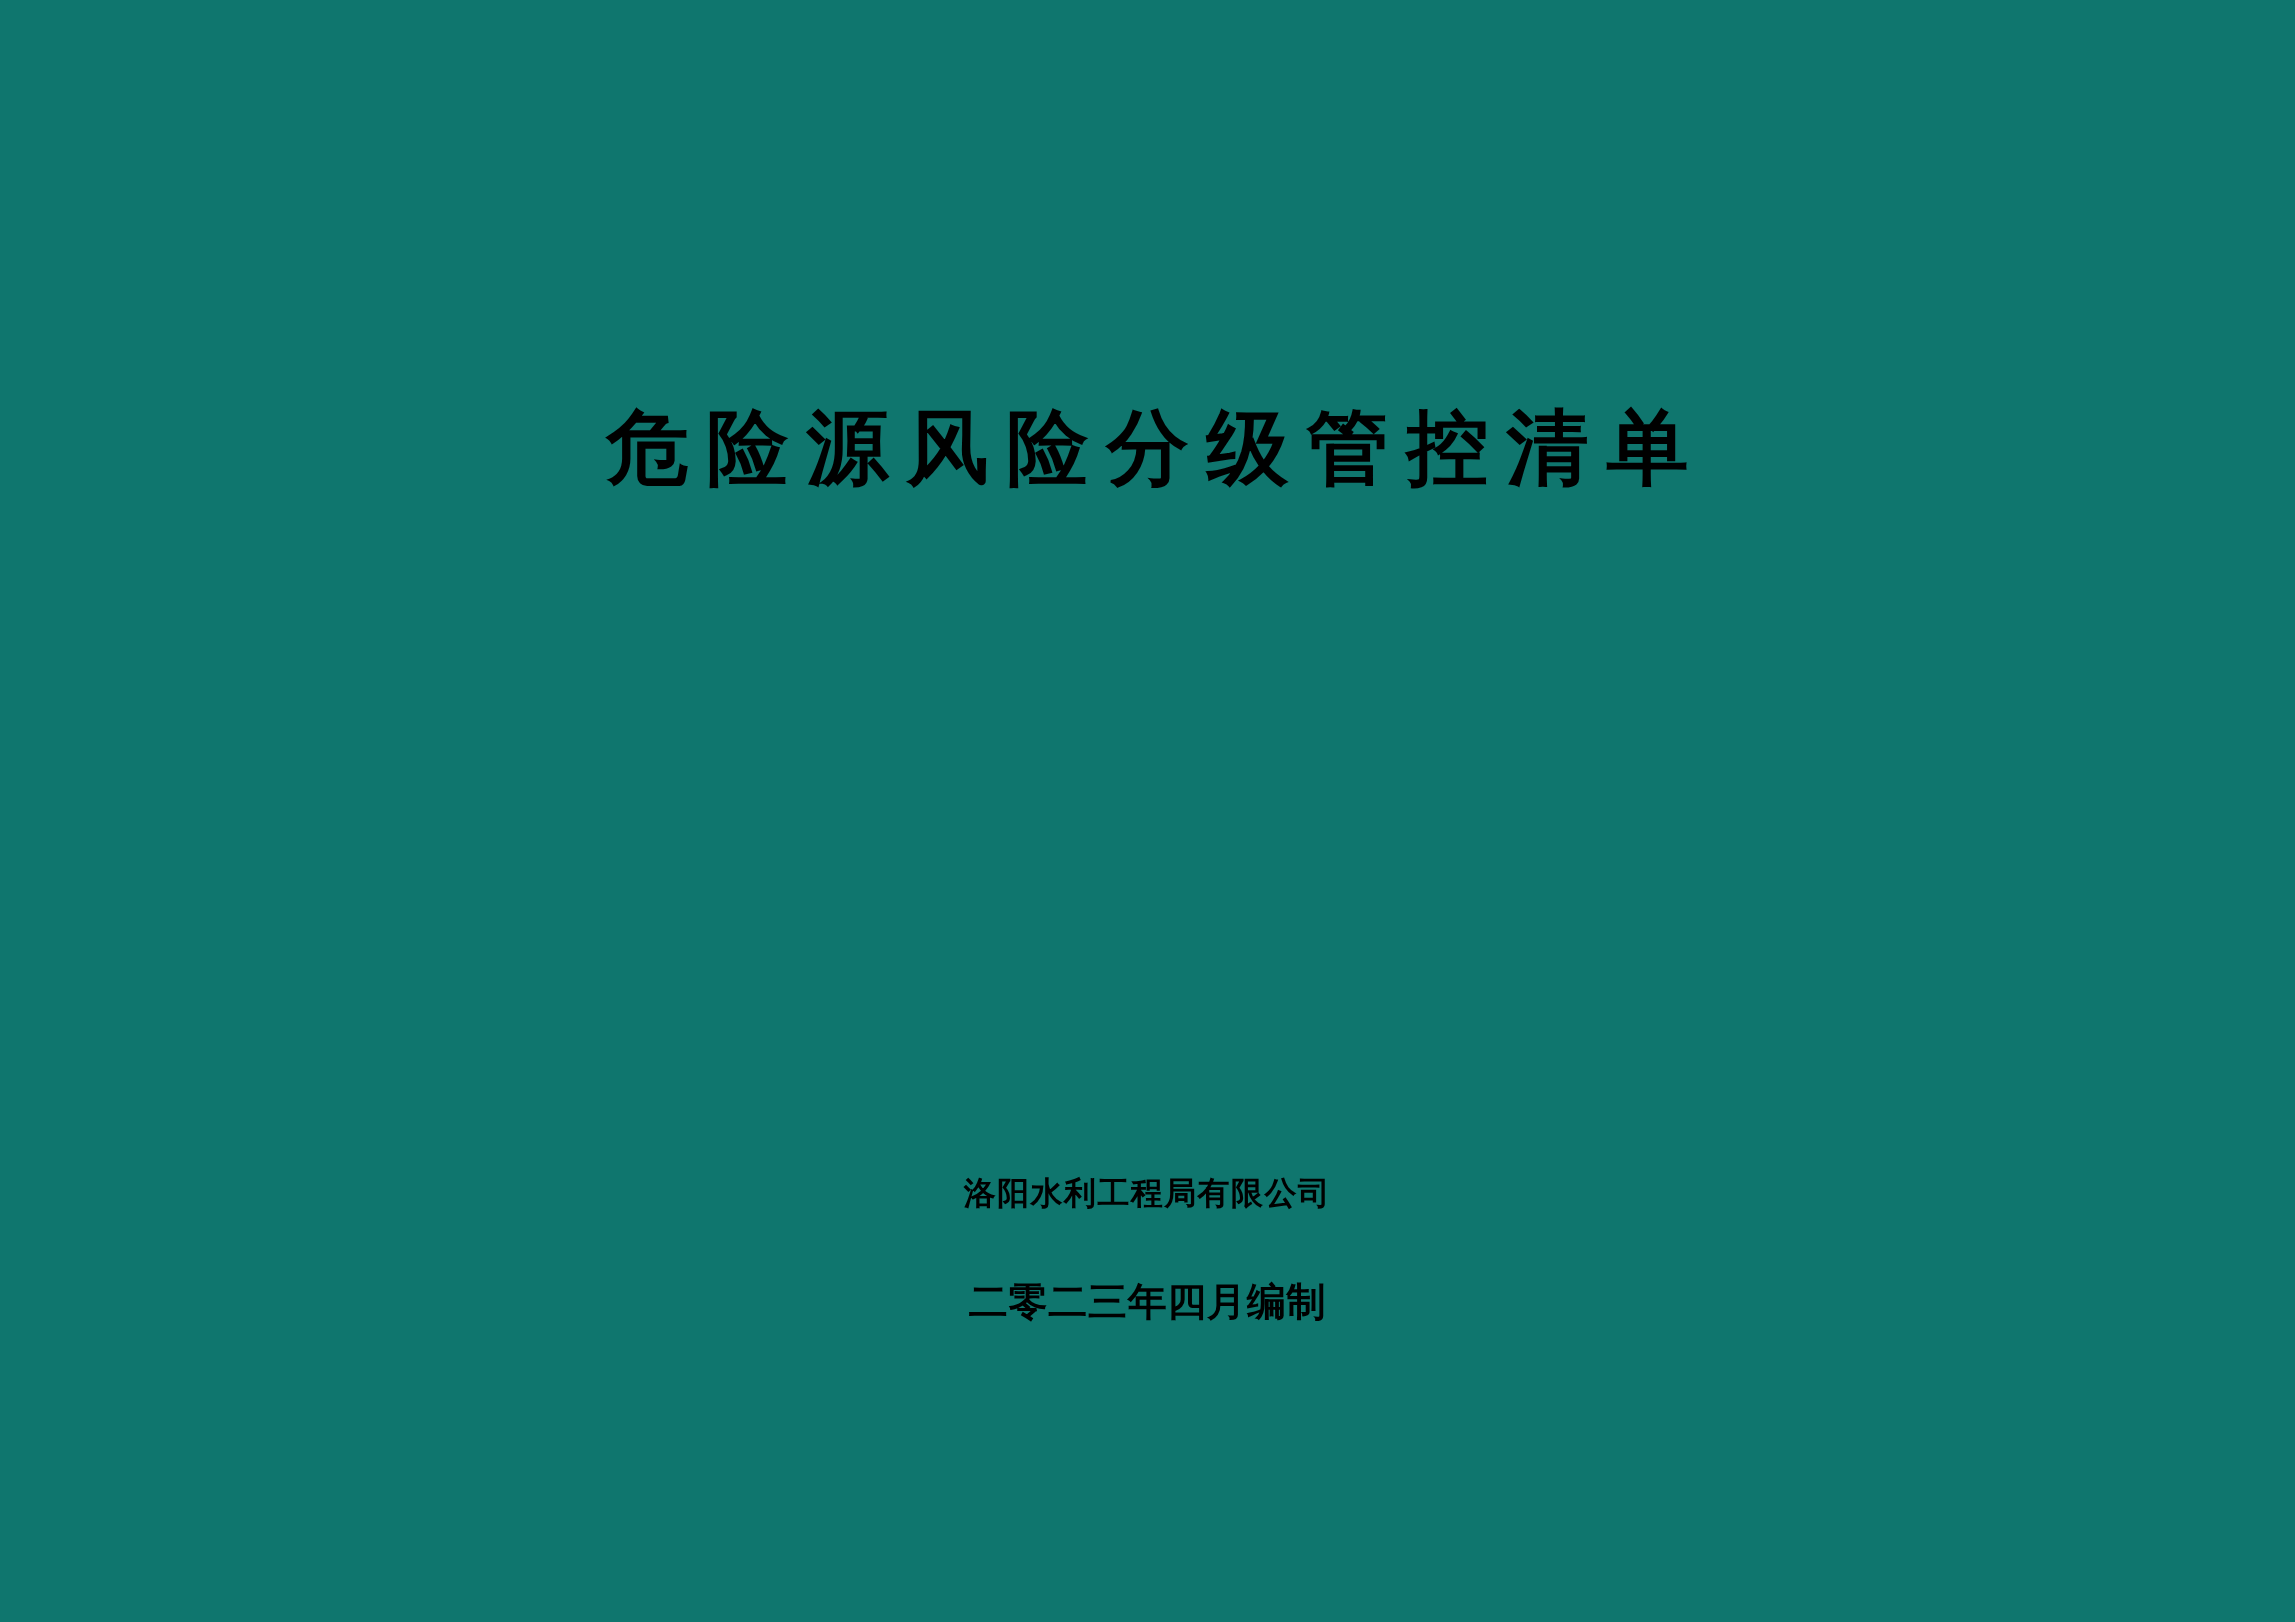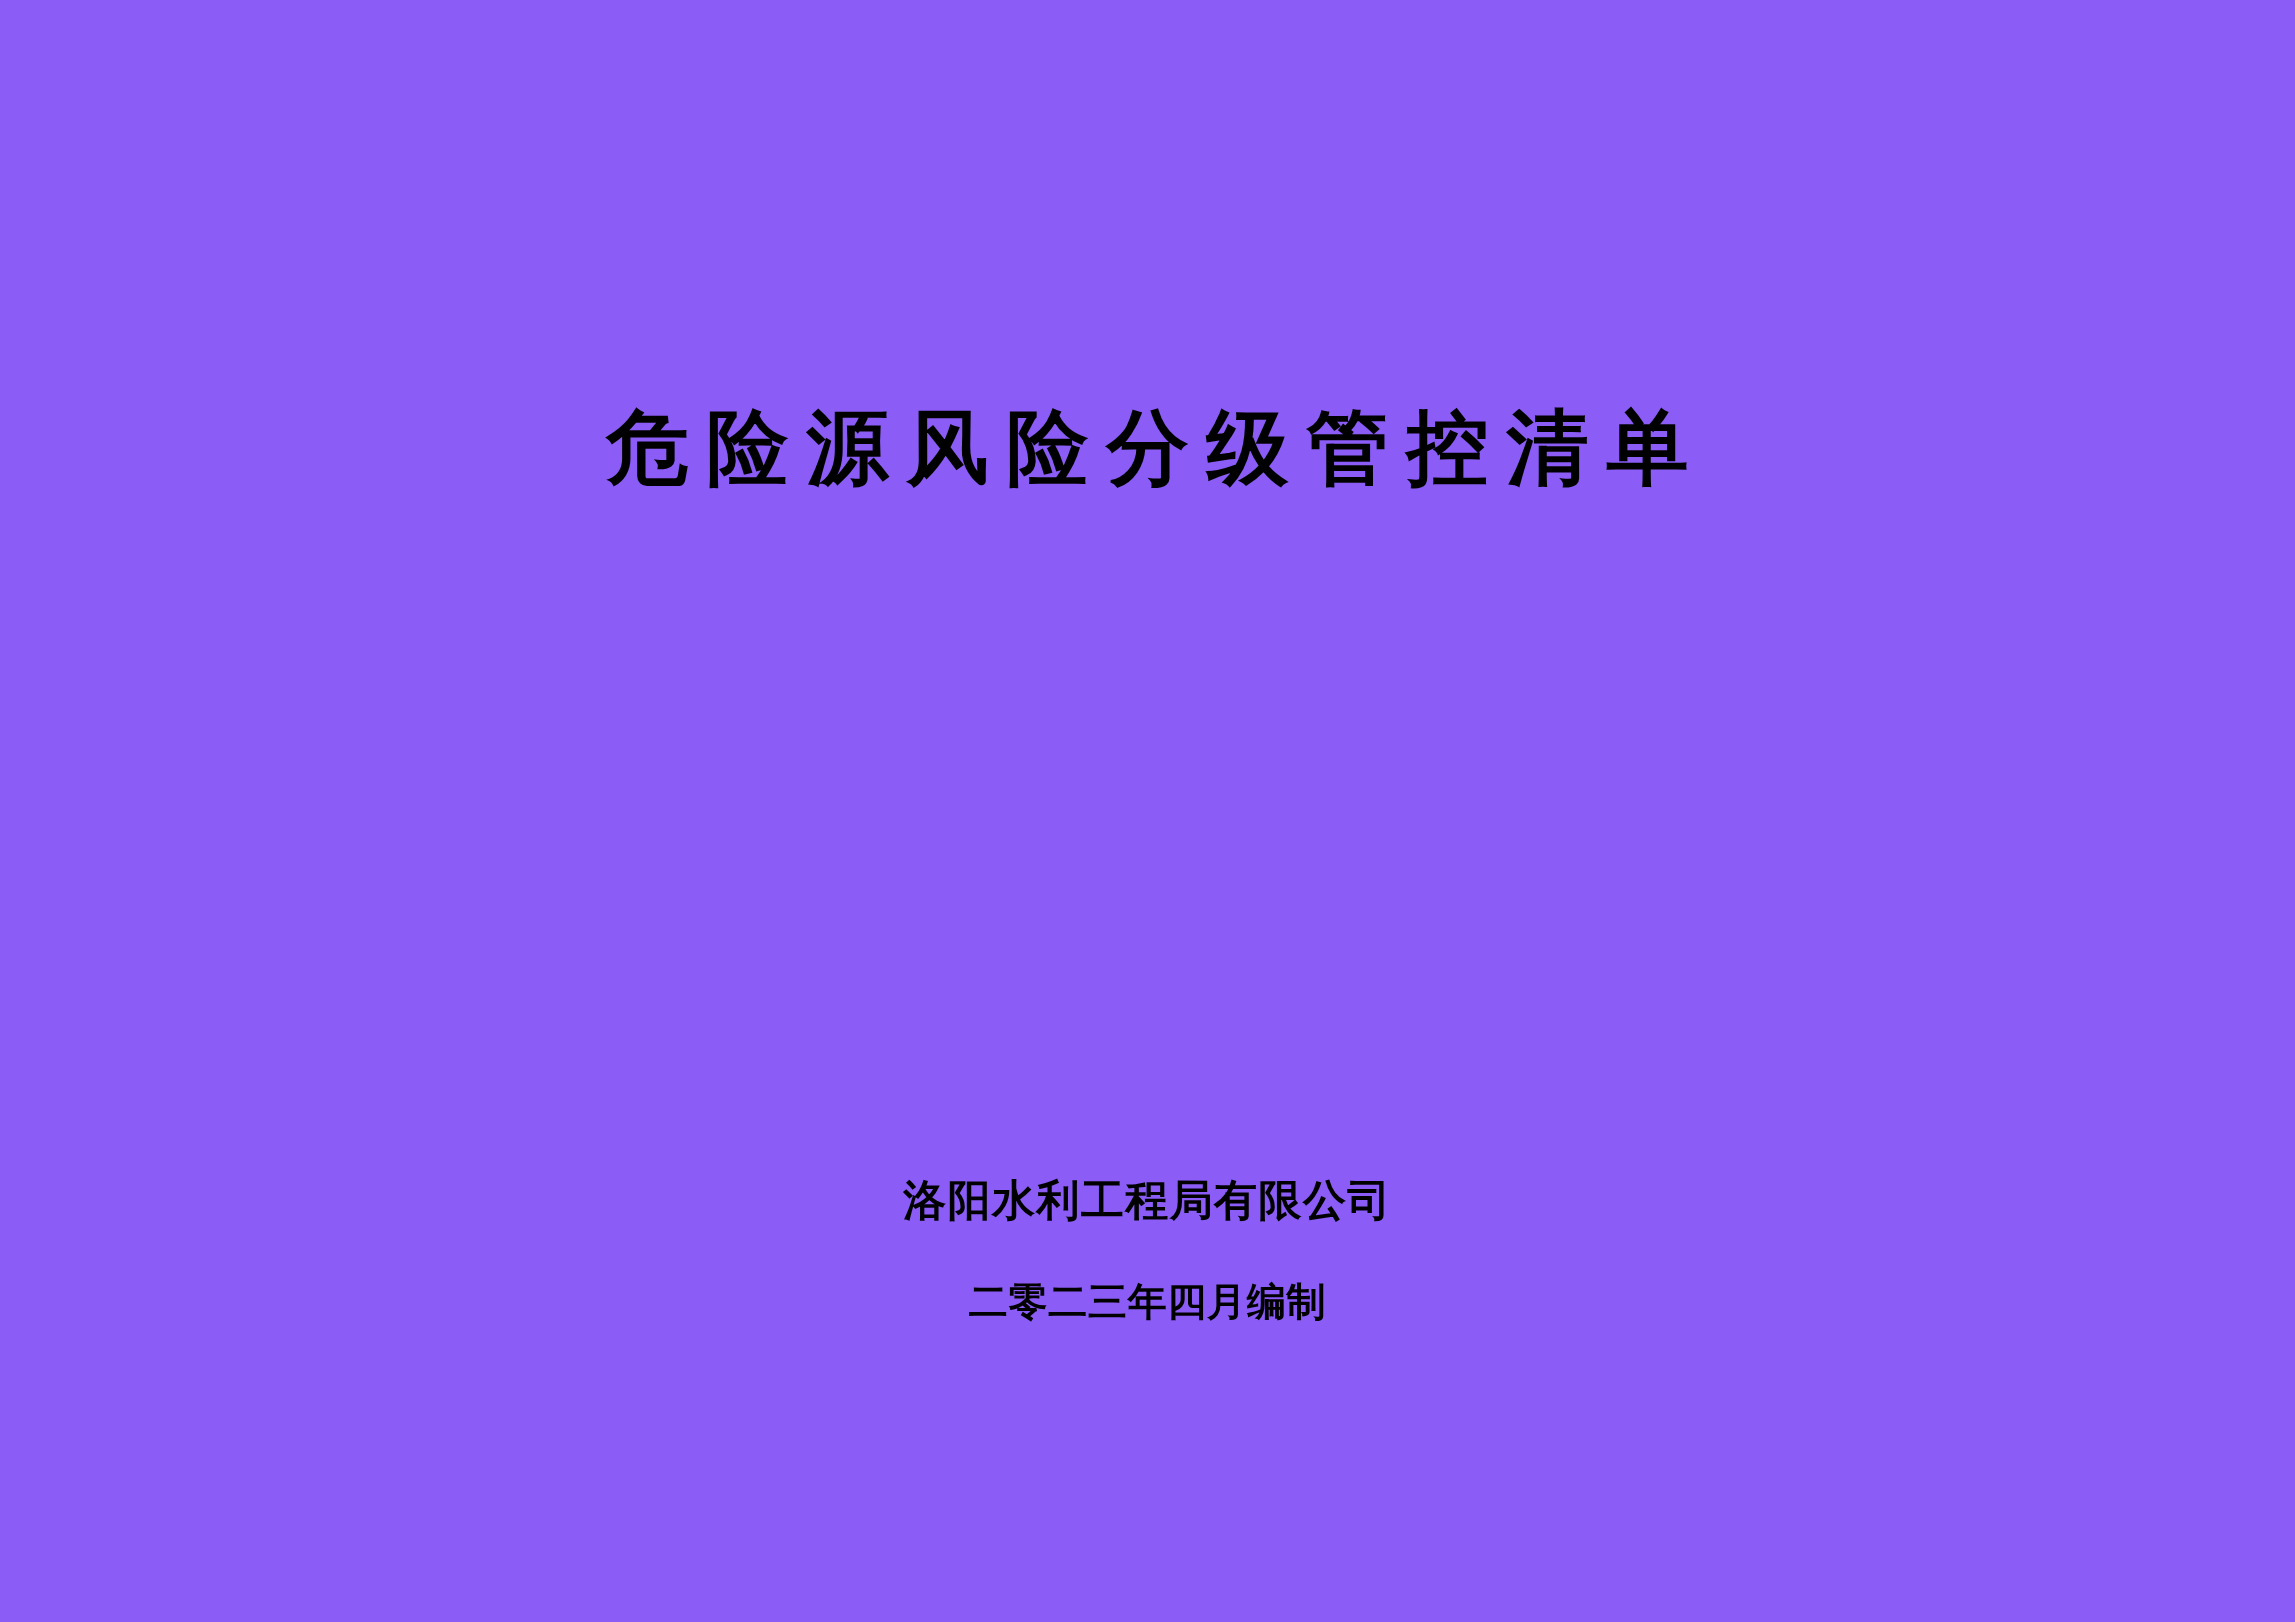--- a/index.html
+++ b/index.html
@@ -11,21 +11,21 @@
     width: 2295px;
     height: 1623px;
     font-family: "Liberation Sans", sans-serif;
     color: #000000;
     overflow: hidden;
   }
   .page {
     position: relative;
     width: 2295px;
     height: 1623px;
-    background: #8b5cf6;
+    background: #0f766e;
     box-sizing: border-box;
   }
   .doc-title {
     position: absolute;
     top: 396px;
     left: 0;
     width: 2295px;
     text-align: center;
     font-family: "DejaVu Serif", serif;
     font-weight: 700;
@@ -37,21 +37,21 @@
     white-space: nowrap;
   }
   .company-name {
     position: absolute;
     top: 1173px;
     left: 0;
     width: 2295px;
     text-align: center;
     font-family: "DejaVu Sans", sans-serif;
     font-weight: 700;
-    font-size: 43px;
+    font-size: 32px;
     line-height: 1.3;
     letter-spacing: 1.4px;
     color: #000000;
     white-space: nowrap;
   }
   .compiled-date {
     position: absolute;
     top: 1277px;
     left: 0;
     width: 2295px;

